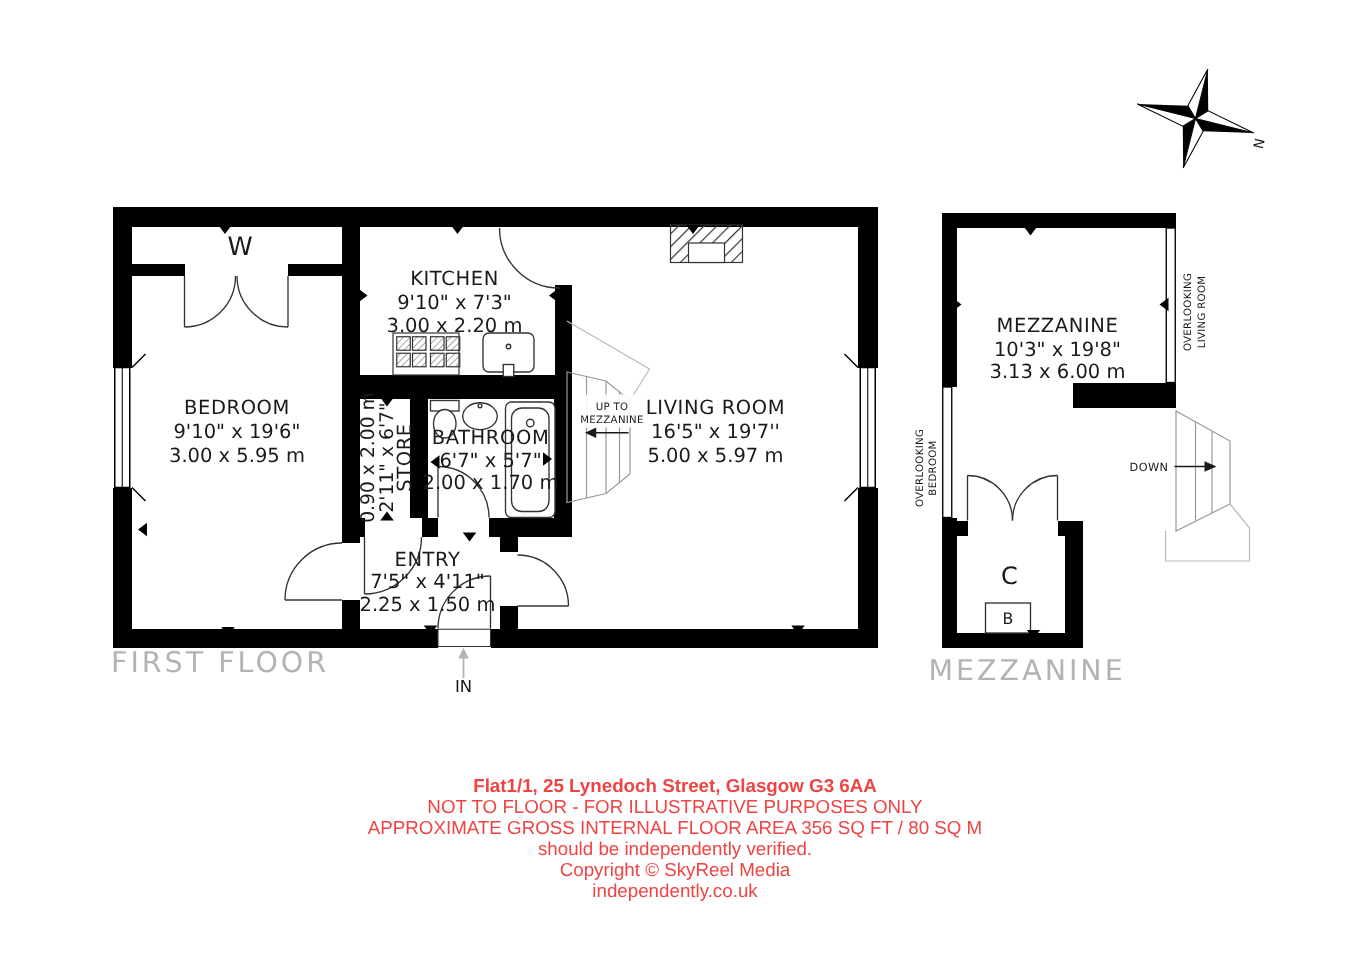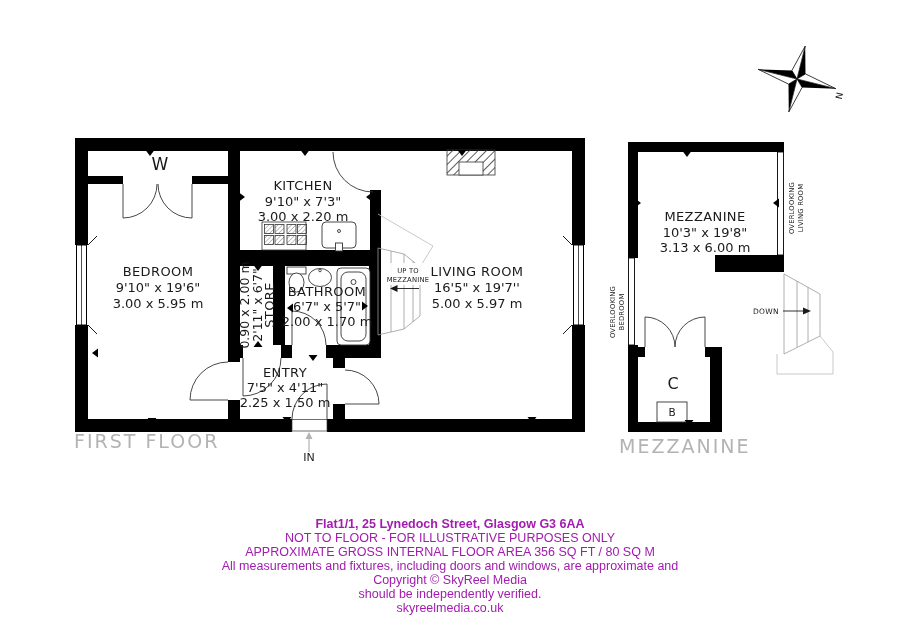--- a/index.html
+++ b/index.html
@@ -13,21 +13,21 @@
   .mid{text-anchor:middle;}
   .big-letter{font-size:17px;}
   .c-letter{font-size:16px;}
   .b-letter{font-size:10.5px;}
   .tiny{font-size:6.8px;letter-spacing:.2px;}
   .small{font-size:7.5px;letter-spacing:.3px;}
   .in-label{font-size:11px;}
   .floor-label{font-size:19px;fill:#b3b3b3;letter-spacing:2px;}
   .n-label{font-size:9px;}
   .title-block{position:absolute;left:0;right:0;top:517px;text-align:center;
-               font-family:"Liberation Sans",sans-serif;font-size:12.5px;line-height:14px;color:#a21caf;}
+               font-family:"Liberation Sans",sans-serif;font-size:12.5px;line-height:14px;color:#ef4444;}
   .title-block .addr{font-weight:bold;}
 </style>
 </head>
 <body>
 
 <div class="sheet">
 <svg width="900" height="636" viewBox="0 0 900 636">
   <defs>
     <pattern id="hatch" width="6" height="6" patternUnits="userSpaceOnUse" patternTransform="rotate(45)">
       <line x1="0" y1="0" x2="0" y2="6" stroke="#333" stroke-width="1.6"></line>
@@ -277,18 +277,17 @@
   <text x="309" y="461" class="in-label mid">IN</text>
 
   <text x="74" y="448" class="floor-label">FIRST FLOOR</text>
   <text x="619" y="453" class="floor-label">MEZZANINE</text>
 </svg>
 
 <div class="title-block">
   <div class="addr">Flat1/1, 25 Lynedoch Street, Glasgow G3 6AA</div>
   <div>NOT TO FLOOR - FOR ILLUSTRATIVE PURPOSES ONLY</div>
   <div>APPROXIMATE GROSS INTERNAL FLOOR AREA 356 SQ FT / 80 SQ M</div>
-  <div>All measurements and fixtures, including doors and windows, are approximate and</div>
+  <div>should be independently verified.</div>
   <div>Copyright © SkyReel Media</div>
-  <div>should be independently verified.</div>
-  <div>skyreelmedia.co.uk</div>
+  <div>independently.co.uk</div>
 </div>
 </div>
 
 </body></html>

